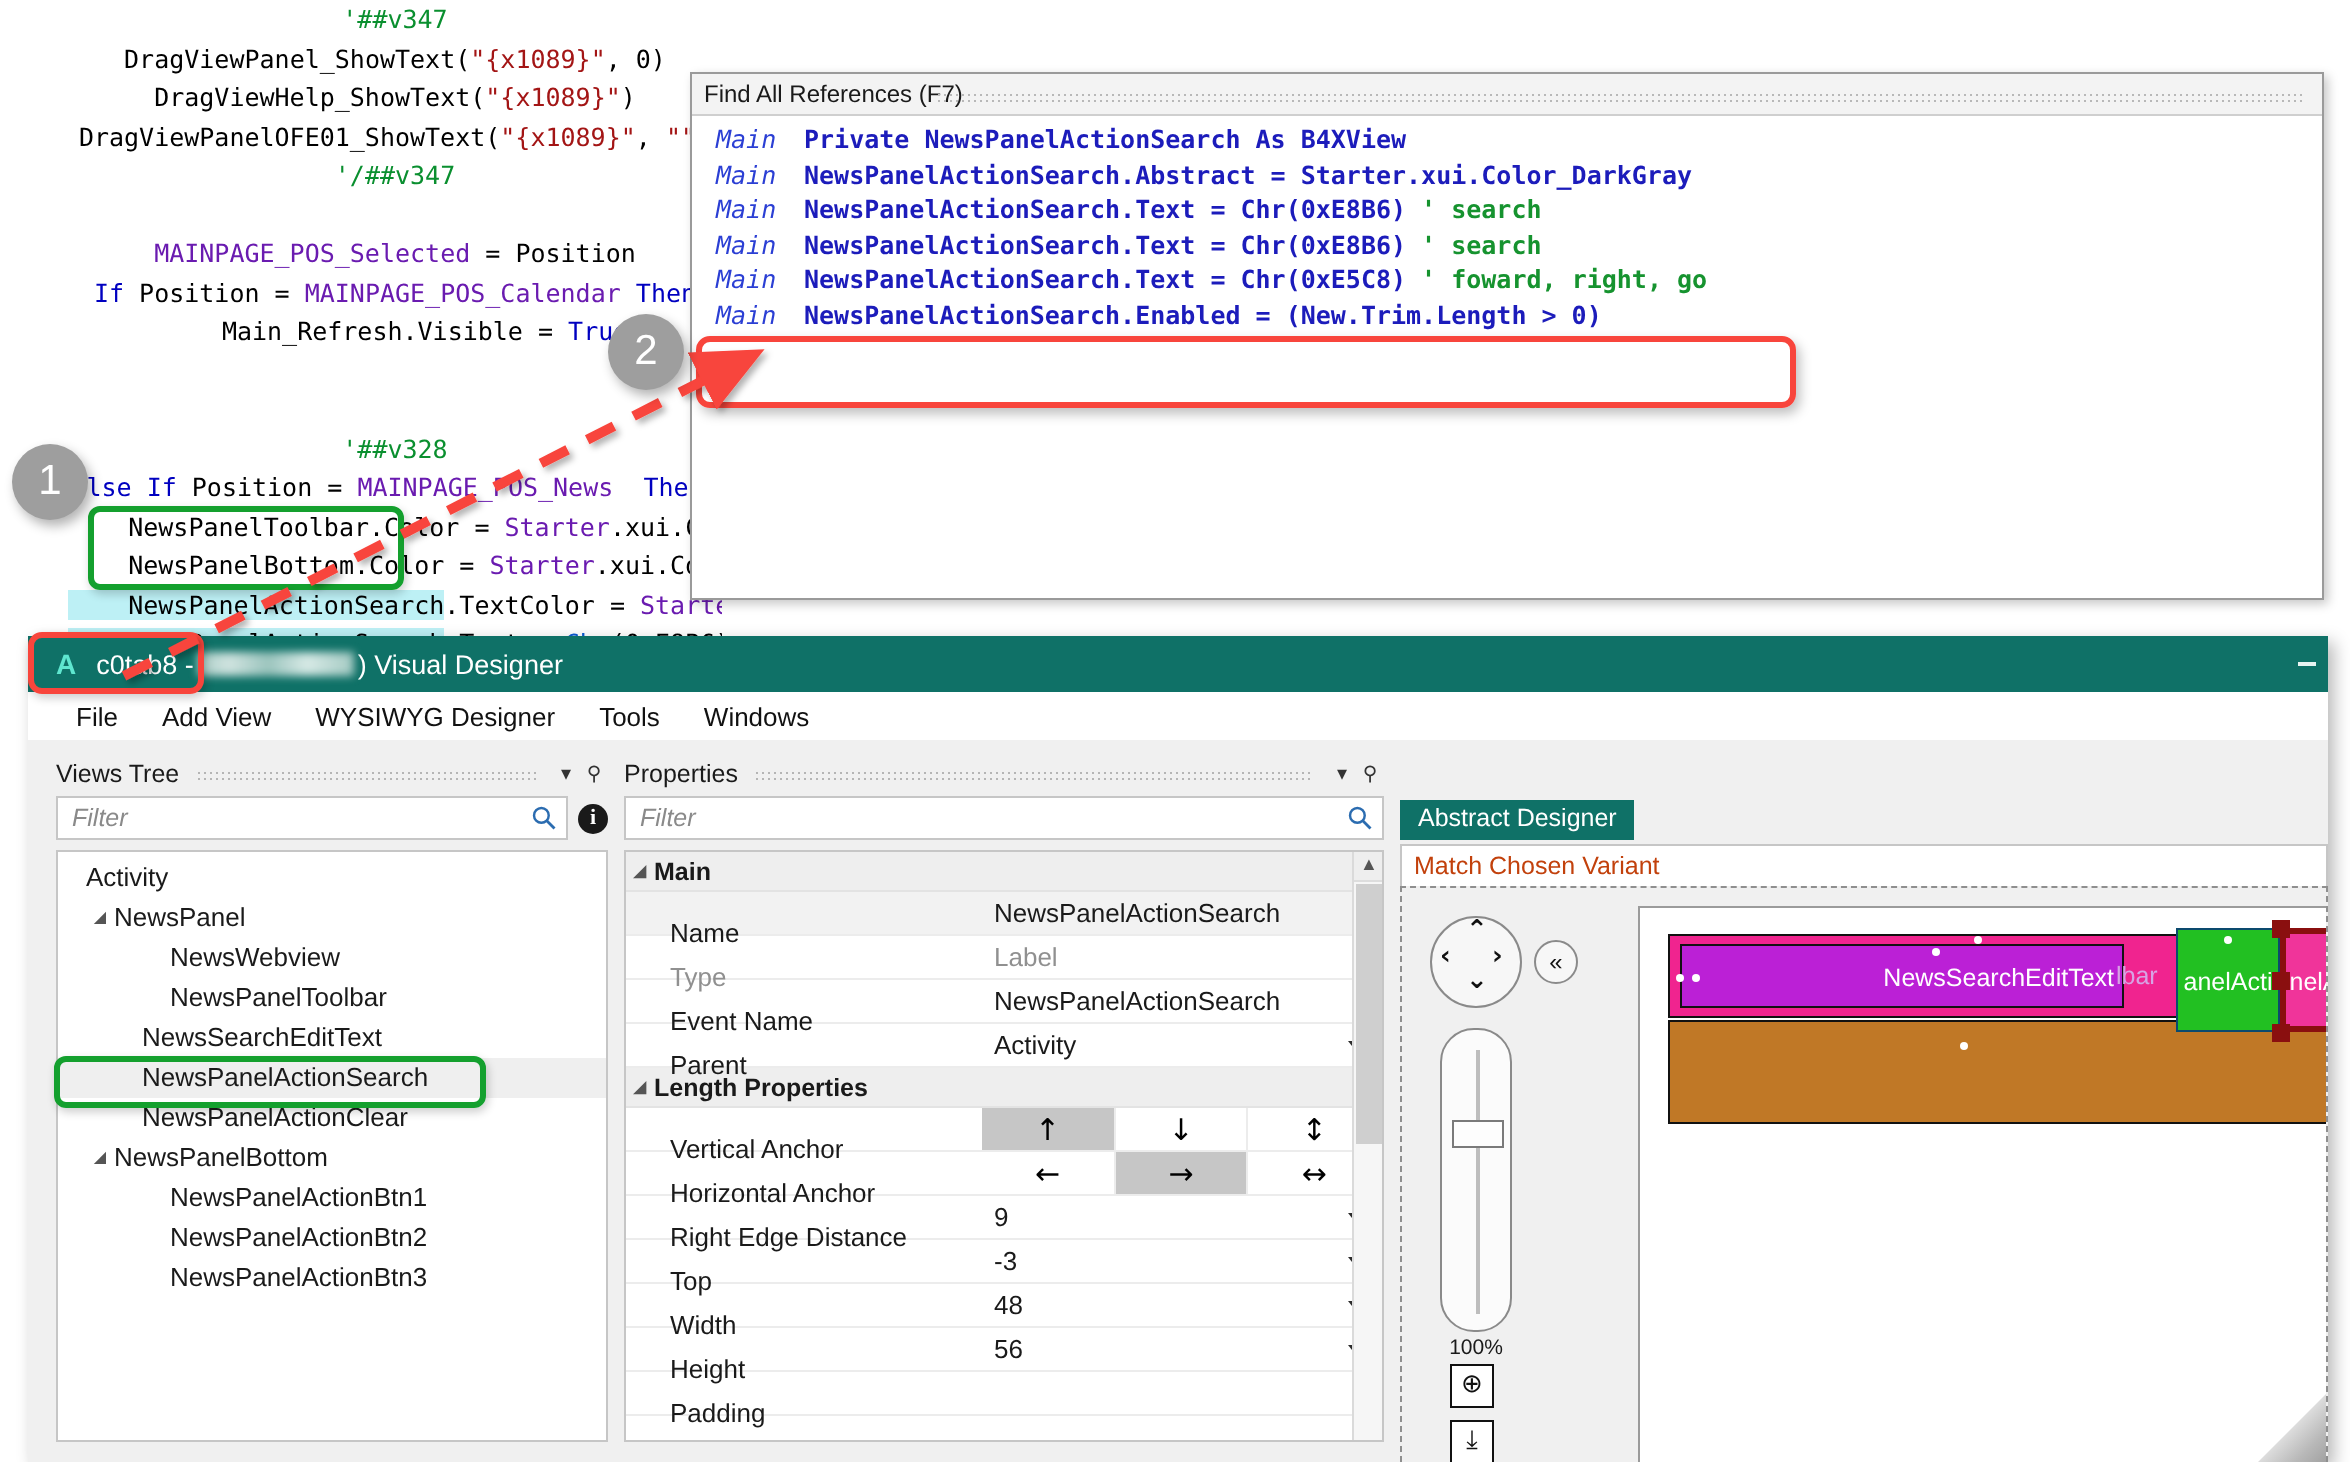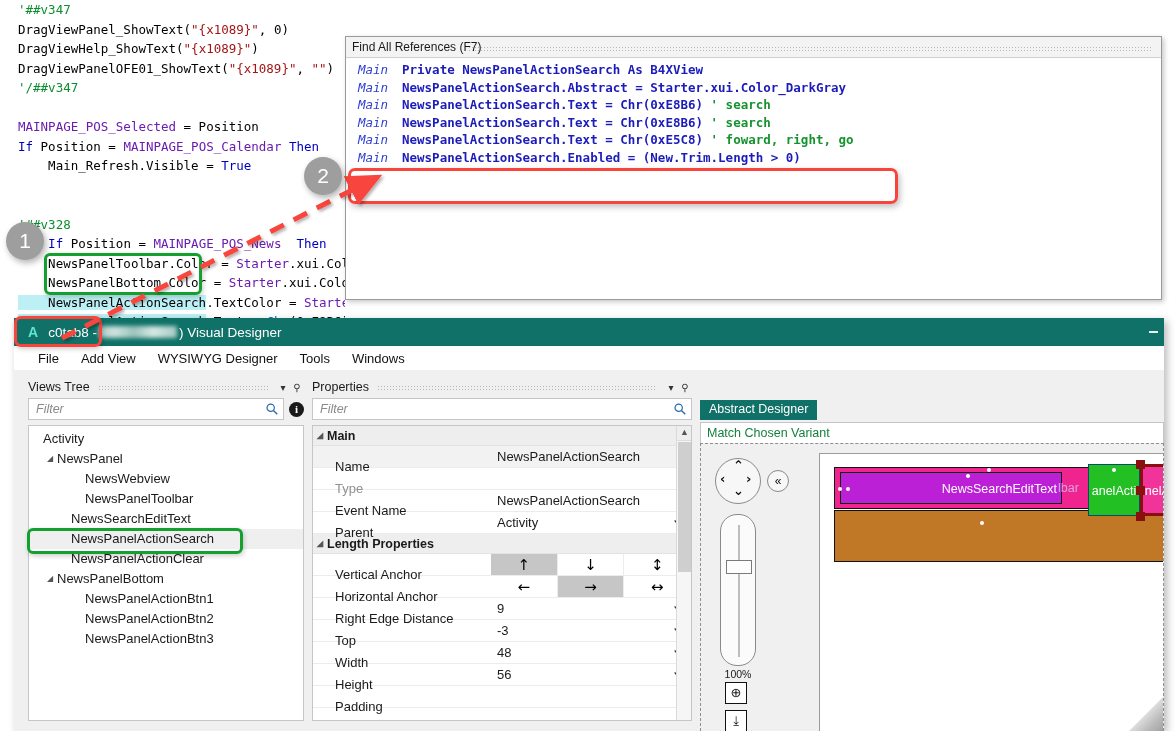--- a/index.html
+++ b/index.html
@@ -7,26 +7,27 @@
     margin: 0; padding: 0;
     width: 1175px; height: 731px;
     overflow: hidden;
     background: #ffffff;
     font-family: "Liberation Sans", sans-serif;
   }
   #root { position: relative; width: 1175px; height: 731px; background: #fff; }
 
   
   .code-editor {
-    position: absolute; left: 0; top: 0; width: 345px; height: 330px;
+    position: absolute; left: 16px; top: 0; width: 345px; height: 330px;
     background: #ffffff;
     font-family: "DejaVu Sans Mono", monospace;
     font-size: 12.5px;
     white-space: pre;
     overflow: hidden;
+    text-align: center;
   }
   .code-line { height: 19.5px; line-height: 19.5px; padding-left: 18px; color: #000; }
   .tk-cmt { color: #0a8f2f; }
   .tk-kw  { color: #0000c0; }
   .tk-const { color: #6a1bb0; }
   .tk-num { color: #0b5bd3; }
   .tk-str { color: #a31515; }
   .tk-plain { color: #000; }
   .sel-hl { background: #bdf0f5; }
 
@@ -181,21 +182,21 @@
 
   
   .abs-pane { flex: 1; margin-left: 8px; }
   .abs-tabrow { height: 20px; display: flex; align-items: flex-end; margin-top: 24px; }
   .abs-tab {
     background: #0f7167; color: #fff; font-size: 12.5px;
     padding: 2px 9px 3px 9px; line-height: 15px;
   }
   .abs-variant {
     height: 21px; background: #fff; border: 1px solid #c6c6c6; border-bottom: none;
-    display: flex; align-items: center; padding-left: 6px; font-size: 12.5px; color: #15803d;
+    display: flex; align-items: center; padding-left: 6px; font-size: 12.5px; color: #c2410c;
     margin-top: 2px;
   }
   .abs-canvas {
     height: 293px; background: #f0f0f0;
     border: 1px dashed #8f8f8f; position: relative; overflow: hidden;
   }
   
   .navpad {
     position: absolute; left: 14px; top: 14px; width: 46px; height: 46px;
     border-radius: 50%; background: #f7f7f7; border: 1px solid #8a8a8a;
@@ -443,20 +444,21 @@
               <div class="grp-row">
                 <span class="tri">◢</span>
                 <span>Main</span>
               </div>
               <div class="prop-row shaded">
                 <div class="prop-name">Name</div>
                 <div class="prop-val">NewsPanelActionSearch</div>
               </div>
               <div class="prop-row dim">
                 <div class="prop-name">Type</div>
+                <div class="prop-val">Label</div>
               </div>
               <div class="prop-row">
                 <div class="prop-name">Event Name</div>
                 <div class="prop-val">NewsPanelActionSearch</div>
               </div>
               <div class="prop-row">
                 <div class="prop-name">Parent</div>
                 <div class="prop-val">Activity<span class="caret"></span></div>
               </div>
               <div class="grp-row">

